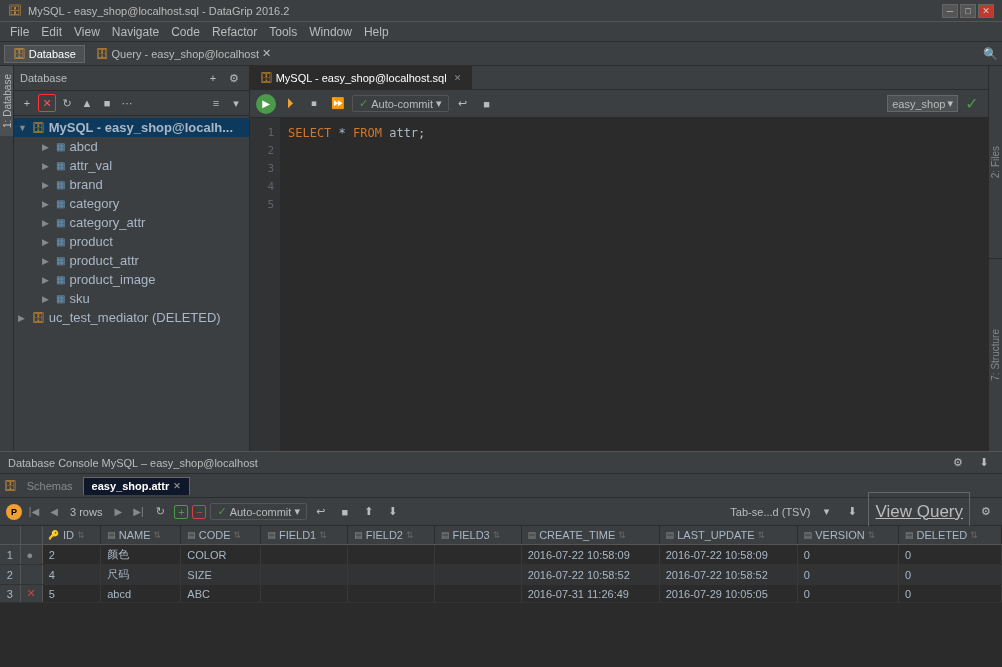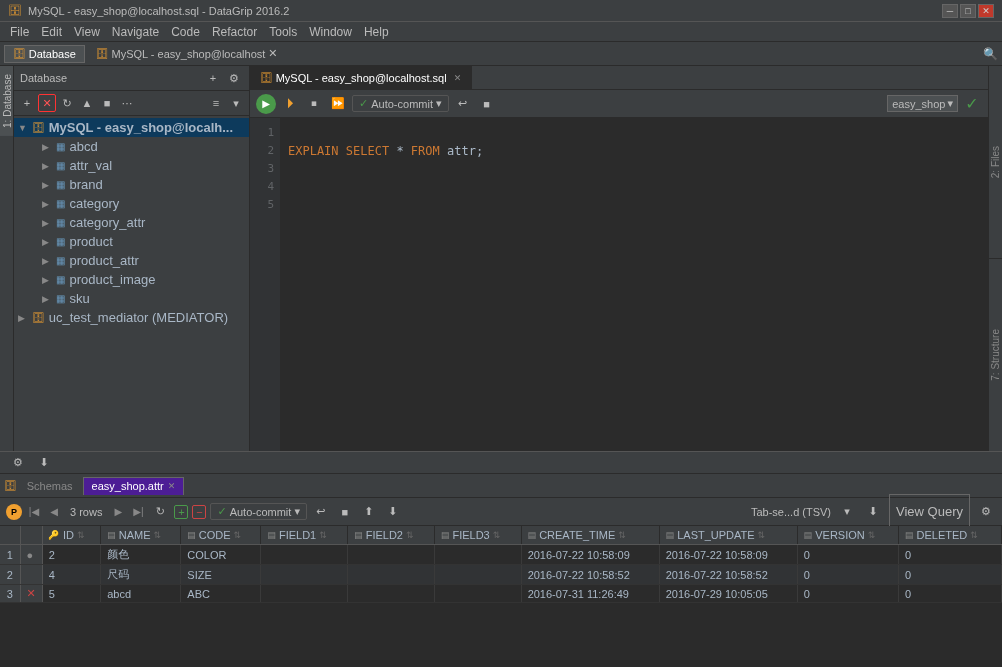--- a/index.html
+++ b/index.html
@@ -79,30 +79,30 @@
     
     #right-sidebar { width: 14px; background: #3c3f41; display: flex; flex-direction: column; border-left: 1px solid #2b2b2b; }
     .right-label { flex: 1; display: flex; align-items: center; justify-content: center; }
     .right-label span { transform: rotate(90deg); font-size: 10px; color: #888; white-space: nowrap; writing-mode: vertical-rl; text-orientation: mixed; transform: rotate(180deg); }
 
     
     #bottom-panel { height: 240px; background: #2b2b2b; border-top: 1px solid #555; display: flex; flex-direction: column; }
     #bottom-header { background: #3c3f41; height: 22px; display: flex; align-items: center; padding: 0 8px; border-bottom: 1px solid #2b2b2b; font-size: 11px; color: #bbb; justify-content: space-between; }
     #bottom-tabs { background: #3c3f41; height: 24px; display: flex; align-items: center; border-bottom: 1px solid #2b2b2b; padding: 0 4px; gap: 2px; }
     .bottom-tab { padding: 2px 8px; font-size: 11px; color: #888; cursor: pointer; height: 18px; display: flex; align-items: center; }
-    .bottom-tab.active { background: #4c1d95; color: #fff; border-left: 1px solid #666; border-right: 1px solid #666; border-top: 1px solid #666; }
+    .bottom-tab.active { background: #0f172a; color: #fff; border-left: 1px solid #666; border-right: 1px solid #666; border-top: 1px solid #666; font-weight: bold; }
 
     #results-toolbar { background: #3c3f41; height: 28px; display: flex; align-items: center; gap: 4px; padding: 0 6px; border-bottom: 1px solid #2b2b2b; }
     .p-badge { width: 16px; height: 16px; background: #f0a030; border-radius: 50%; display: flex; align-items: center; justify-content: center; font-size: 9px; color: #000; font-weight: bold; }
     .nav-btn { width: 16px; height: 16px; display: flex; align-items: center; justify-content: center; font-size: 10px; color: #888; cursor: pointer; }
     .rows-info { font-size: 11px; color: #bbb; padding: 0 4px; }
     .add-row-btn { width: 14px; height: 14px; display: flex; align-items: center; justify-content: center; font-size: 11px; color: #4a9a4a; cursor: pointer; border: 1px solid #4a9a4a; border-radius: 2px; }
     .del-row-btn { width: 14px; height: 14px; display: flex; align-items: center; justify-content: center; font-size: 11px; color: #cc4444; cursor: pointer; border: 1px solid #cc4444; border-radius: 2px; }
     #results-toolbar-right { margin-left: auto; display: flex; align-items: center; gap: 6px; font-size: 11px; color: #bbb; }
-    .view-query-btn { border: 1px solid #666; padding: 9px 6px; font-size: 13px; color: #bbb; cursor: pointer; }
+    .view-query-btn { border: 1px solid #666; padding: 9px 6px; font-size: 17px; color: #bbb; cursor: pointer; text-decoration: underline; }
 
     
     #data-table-container { flex: 1; overflow: auto; background: #2b2b2b; }
     #data-table { width: 100%; border-collapse: collapse; font-size: 11px; }
     #data-table th { background: #3c3f41; color: #a9b7c6; padding: 3px 6px; border-right: 1px solid #2b2b2b; border-bottom: 1px solid #555; text-align: left; font-weight: normal; white-space: nowrap; position: sticky; top: 0; }
     #data-table th .col-header { display: flex; align-items: center; gap: 3px; }
     #data-table th .sort-icon { font-size: 9px; color: #666; }
     #data-table th .col-icon { font-size: 9px; color: #888; }
     #data-table td { padding: 2px 6px; border-right: 1px solid #3a3a3a; border-bottom: 1px solid #333; color: #a9b7c6; white-space: nowrap; }
     #data-table tr:nth-child(odd) td { background: #2b2b2b; }
@@ -143,21 +143,21 @@
     <span>Help</span>
   </div>
 
 <div id="top-tabs">
   <div class="tab-item active">
     <span class="tab-icon">🗄</span>
     <span>Database</span>
   </div>
   <div class="tab-item">
     <span class="tab-icon">🗄</span>
-    <span>MySQL - easy_shop@localhost</span>
+    <span>Query - easy_shop@localhost</span>
     <span class="close-x">✕</span>
   </div>
   <div id="top-tabs-right">
     <span style="font-size:12px;color:#888;">🔍</span>
   </div>
 </div>
 
 <div id="main">
   <div id="content">
 
@@ -245,21 +245,21 @@
       <span class="tree-arrow">▶</span>
       <span class="tree-icon tbl">▦</span>
       <span class="tree-label">sku</span>
     </div>
           </div>
 
 
         <div class="tree-item" style="color:#777;font-size:10px;">
           <span class="tree-arrow">▶</span>
           <span class="tree-icon db">🗄</span>
-          <span class="tree-label">uc_test_mediator (MEDIATOR)</span>
+          <span class="tree-label">uc_test_mediator (DELETED)</span>
         </div>
       </div>
     </div>
 
     <div id="editor-area">
 
       <div id="editor-tabs">
         <div class="editor-tab active">
           <span style="color:#f0a030;font-size:10px;">🗄</span>
           <span>MySQL - easy_shop@localhost.sql</span>
@@ -290,40 +290,41 @@
 
       <div id="code-editor">
         <div id="line-numbers">
           <div>1</div>
           <div>2</div>
           <div>3</div>
           <div>4</div>
           <div>5</div>
         </div>
         <div id="code-content">
+          <div><span class="kw">SELECT</span> * <span class="kw">FROM</span> attr;</div>
           <div>&nbsp;</div>
-          <div><span class="kw">EXPLAIN</span> <span class="kw">SELECT</span> * <span class="kw">FROM</span> attr;</div>
           <div>&nbsp;</div>
           <div>&nbsp;</div>
         </div>
       </div>
     </div>
 
     <div id="right-sidebar">
       <div class="right-label" style="border-bottom:1px solid #2b2b2b;">
         <span style="writing-mode:vertical-rl;transform:rotate(180deg);font-size:10px;color:#888;padding:4px 0;">2: Files</span>
       </div>
       <div class="right-label">
         <span style="writing-mode:vertical-rl;transform:rotate(180deg);font-size:10px;color:#888;padding:4px 0;">7: Structure</span>
       </div>
     </div>
   </div>
 
   <div id="bottom-panel">
     <div id="bottom-header">
+      <span>Database Console MySQL – easy_shop@localhost</span>
       <div style="display:flex;gap:6px;">
         <span class="tool-icon-btn">⚙</span>
         <span class="tool-icon-btn">⬇</span>
       </div>
     </div>
 
     <div id="bottom-tabs">
       <span style="color:#f0a030;font-size:10px;">🗄</span>
       <div class="bottom-tab">Schemas</div>
       <div class="bottom-tab active">

